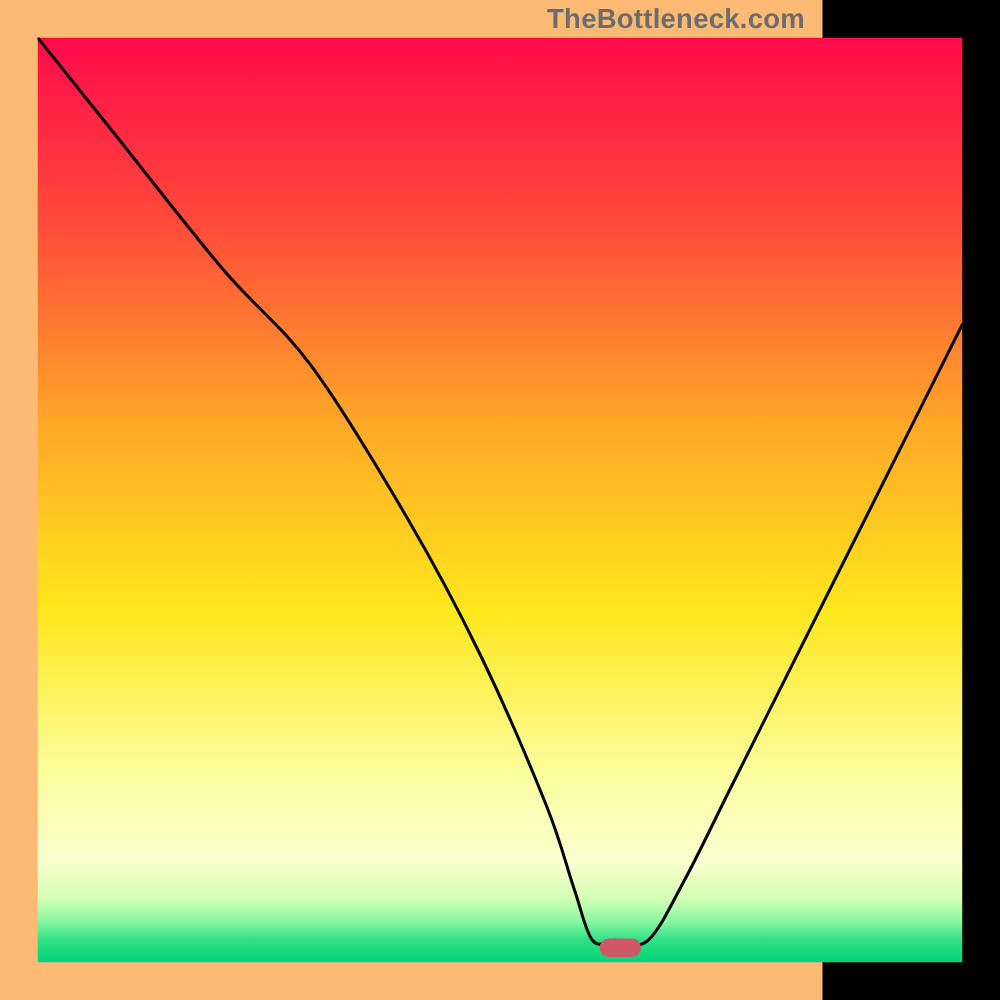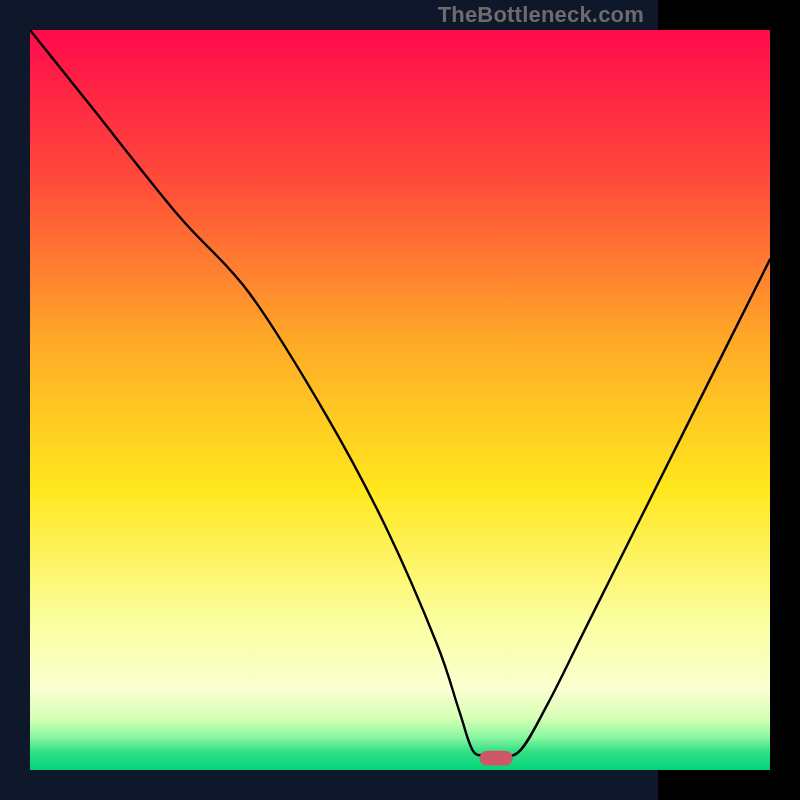--- a/index.html
+++ b/index.html
@@ -7,21 +7,21 @@
     padding: 0;
     width: 800px;
     height: 800px;
     background: #000;
     overflow: hidden;
   }
   .container {
     position: relative;
     width: 658px;
     height: 800px;
-    background: #0f172a;
+    background: #fdba74;
   }
   .watermark {
     position: absolute;
     top: 2px;
     right: 14px;
     font-family: Arial, Helvetica, sans-serif;
     font-size: 22px;
     font-weight: 600;
     color: #6c6c6c;
     letter-spacing: 0.2px;

